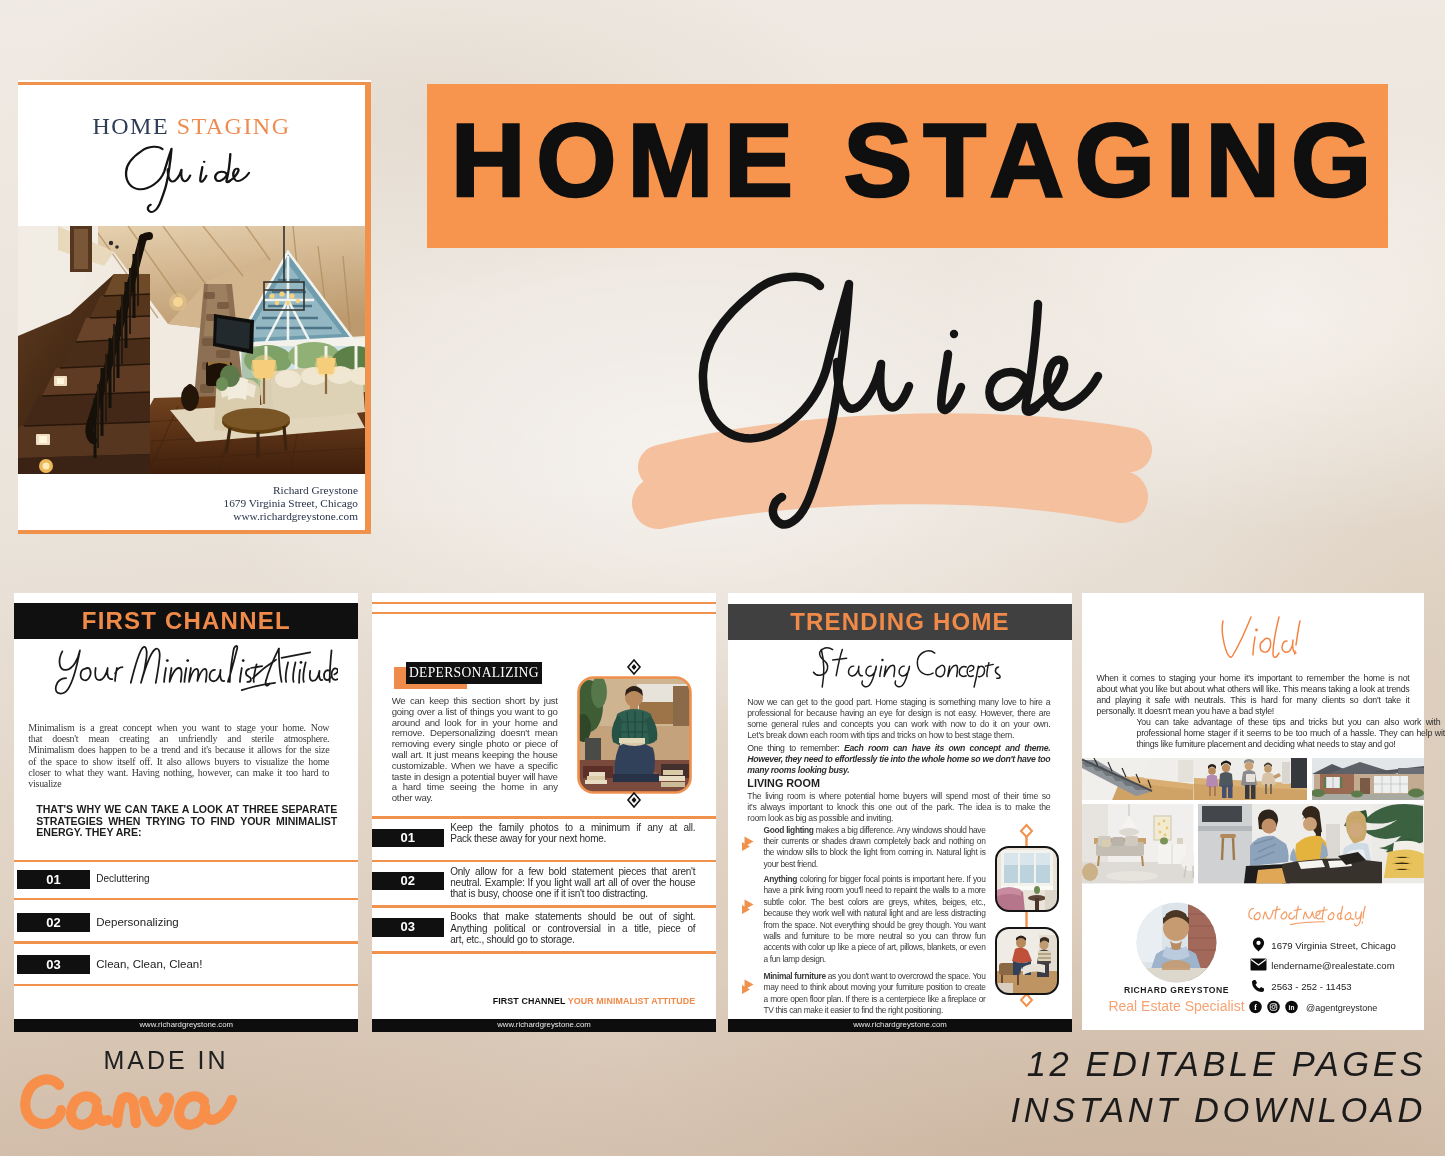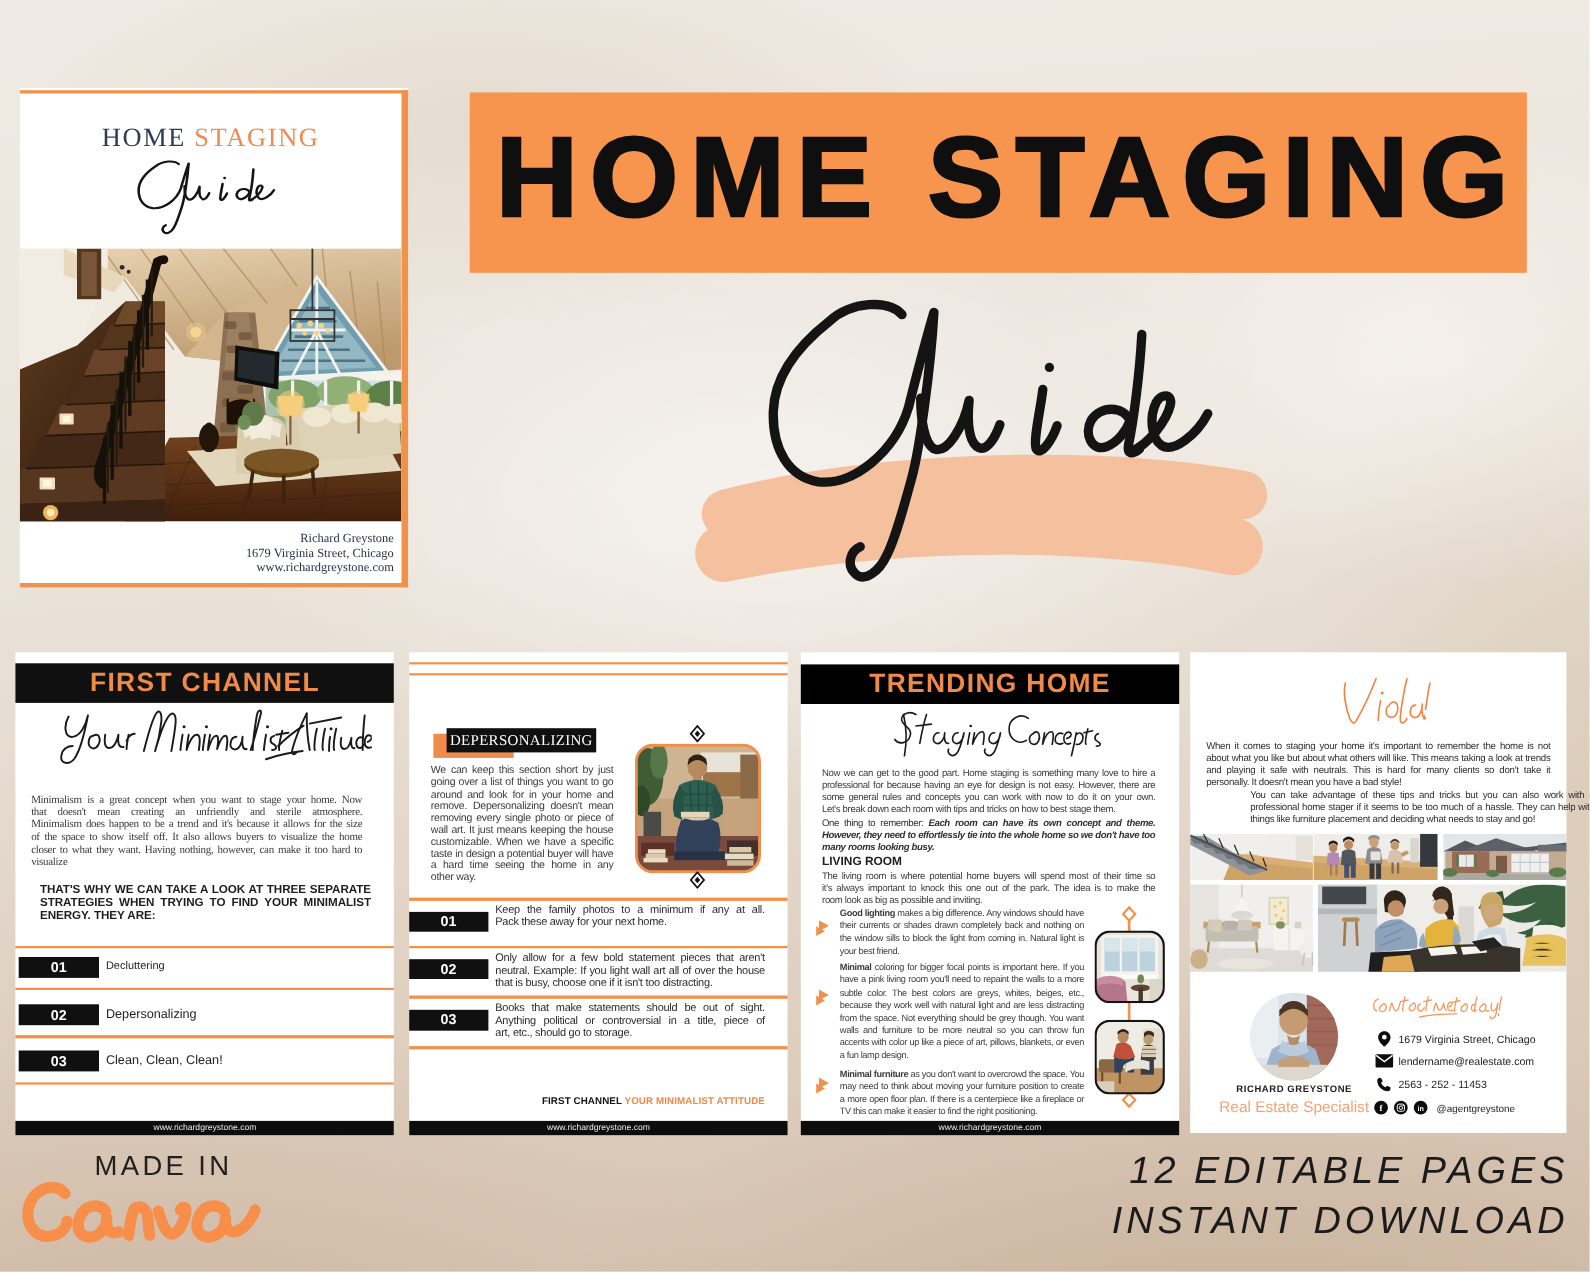--- a/index.html
+++ b/index.html
@@ -466,21 +466,21 @@
  </div>
  <div class="obar" style="top:358.2px;height:2.6px;"></div>
 
  <div class="abs" style="right:21px;top:403px;font-size:8.9px;font-weight:bold;letter-spacing:0.1px;"><span style="color:#111;">FIRST CHANNEL </span><span style="color:#ef8a49;margin-top:24px;">YOUR MINIMALIST ATTITUDE</span></div>
 
  <div class="foot" style="top:426.3px;height:12.5px;font-size:7.8px;line-height:12.5px;">www.richardgreystone.com</div>
 </div>
 
 <div class="page" style="left:728px;top:593px;width:344px;height:438.5px;font-size:10.2px;">
 
- <div class="abs" style="left:0;top:11px;width:344px;height:36px;background:#000000;color:#ef8a49;font-weight:bold;font-size:24px;letter-spacing:1.2px;text-align:center;line-height:36px;">TRENDING HOME</div>
+ <div class="abs" style="left:0;top:11px;width:344px;height:36px;background:#404040;color:#ef8a49;font-weight:bold;font-size:24px;letter-spacing:1.2px;text-align:center;line-height:36px;">TRENDING HOME</div>
 
  <svg class="abs" style="left:82px;top:48px;" width="192" height="52" viewBox="0 0 220 54">
  <g fill="none" stroke="#1a1a1a" stroke-width="1.7" stroke-linecap="round" stroke-linejoin="round">
   <path d="M 26 7 C 18 2 8 8 12 15 C 15 20 22 22 20 29 C 18 37 8 39 4 33"></path>
   <path d="M 13 7 C 16 19 17 33 14 50"></path>
   <path d="M 30 37 C 32 26 35 13 37 7 M 26 19 L 42 17"></path>
   <path d="M 50 26 C 44 26 42 35 47 37 C 52 39 56 31 56 26 C 55 32 56 38 60 37"></path>
   <path d="M 70 26 C 64 26 62 35 67 37 C 72 39 76 31 76 26 C 74 35 72 44 68 48 C 64 52 58 48 60 43"></path>
   <path d="M 82 26 C 81 31 80 35 80 38"></path>
   <path d="M 87 26 C 86 31 85 37 85 38 C 87 32 91 25 95 25 C 98 25 97 32 96 38"></path>
@@ -533,21 +533,21 @@
   <div class="jl">the window sills to block the light from coming in. Natural light is</div>
   <div class="jll">your best friend.</div>
  </div>
 
  <svg class="abs" style="left:11px;top:305px;" width="18" height="18" viewBox="0 0 18 18">
       <path d="M3 7 L11 11.5 L3 16 Z" fill="#f0914c"></path>
       <path d="M5.5 1.5 L14.5 6.5 L5.5 11.5 Z" fill="#f0914c"></path>
     </svg>
 
  <div class="abs" style="left:35.5px;top:281px;width:222px;line-height:11.4px;color:#3b3b3b;font-size:8.4px;letter-spacing:-0.34px;">
-  <div class="jl"><b>Minimal</b> coloring for bigger focal points is important here. If you</div>
+  <div class="jl"><b>Anything</b> coloring for bigger focal points is important here. If you</div>
   <div class="jl">have a pink living room you'll need to repaint the walls to a more</div>
   <div class="jl">subtle color. The best colors are greys, whites, beiges, etc.,</div>
   <div class="jl">because they work well with natural light and are less distracting</div>
   <div class="jl">from the space. Not everything should be grey though. You want</div>
   <div class="jl">walls and furniture to be more neutral so you can throw fun</div>
   <div class="jl">accents with color up like a piece of art, pillows, blankets, or even</div>
   <div class="jll">a fun lamp design.</div>
  </div>
 
  <svg class="abs" style="left:11px;top:385px;" width="18" height="18" viewBox="0 0 18 18">
@@ -948,21 +948,21 @@
   <circle cx="49" cy="14" r="12.5" fill="#0c0c0c"></circle>
       <rect x="42.5" y="7.5" width="13" height="13" rx="3.5" fill="none" stroke="#fff" stroke-width="1.8"></rect>
       <circle cx="49" cy="14" r="3.2" fill="none" stroke="#fff" stroke-width="1.8"></circle>
       <circle cx="53.2" cy="9.8" r="1.2" fill="#fff"></circle>
   <circle cx="85" cy="14" r="12.5" fill="#0c0c0c"></circle>
       <text x="85" y="19.5" font-size="13" fill="#fff" text-anchor="middle" font-family="Liberation Sans" font-weight="bold">in</text>
  </svg>
  <div class="abs" style="left:224px;top:410px;font-size:9px;color:#222;">@agentgreystone</div>
 </div>
 
-<div class="abs" style="left:86px;top:1046px;width:160px;text-align:left;font-size:25px;letter-spacing:3px;color:#202020;white-space:nowrap;">MADE IN</div>
+<div class="abs" style="left:86px;top:1046px;width:160px;text-align:center;font-size:25px;letter-spacing:3px;color:#202020;white-space:nowrap;">MADE IN</div>
 
 <svg class="abs" style="left:18px;top:1070px;" width="225" height="62" viewBox="0 0 225 62">
  <g fill="none" stroke="#f78f4a" stroke-width="10.2" stroke-linecap="round" stroke-linejoin="round">
   <path d="M 41 15 C 32 4 12 10 8 28 C 4 47 19 59 34 52 C 40 49 43 44 43 40"></path>
   <path d="M 78 31 C 72 23 58 25 54 38 C 50 51 60 58 70 53 C 76 50 79 43 79 37 C 78 46 81 53 90 50"></path>
   <path d="M 99 53 C 100 43 102 33 104 29 C 109 25 115 28 116 35 C 117 41 117 47 118 53"></path>
   <path d="M 126 31 C 129 42 133 52 138 52 C 144 52 149 42 151 32 C 152 27 148 26 146 30"></path>
   <path d="M 186 31 C 180 23 166 25 162 38 C 158 51 168 58 178 53 C 184 50 187 43 187 37 C 186 46 190 52 198 49 C 205 46 211 38 214 30"></path>
  </g>
 </svg>

